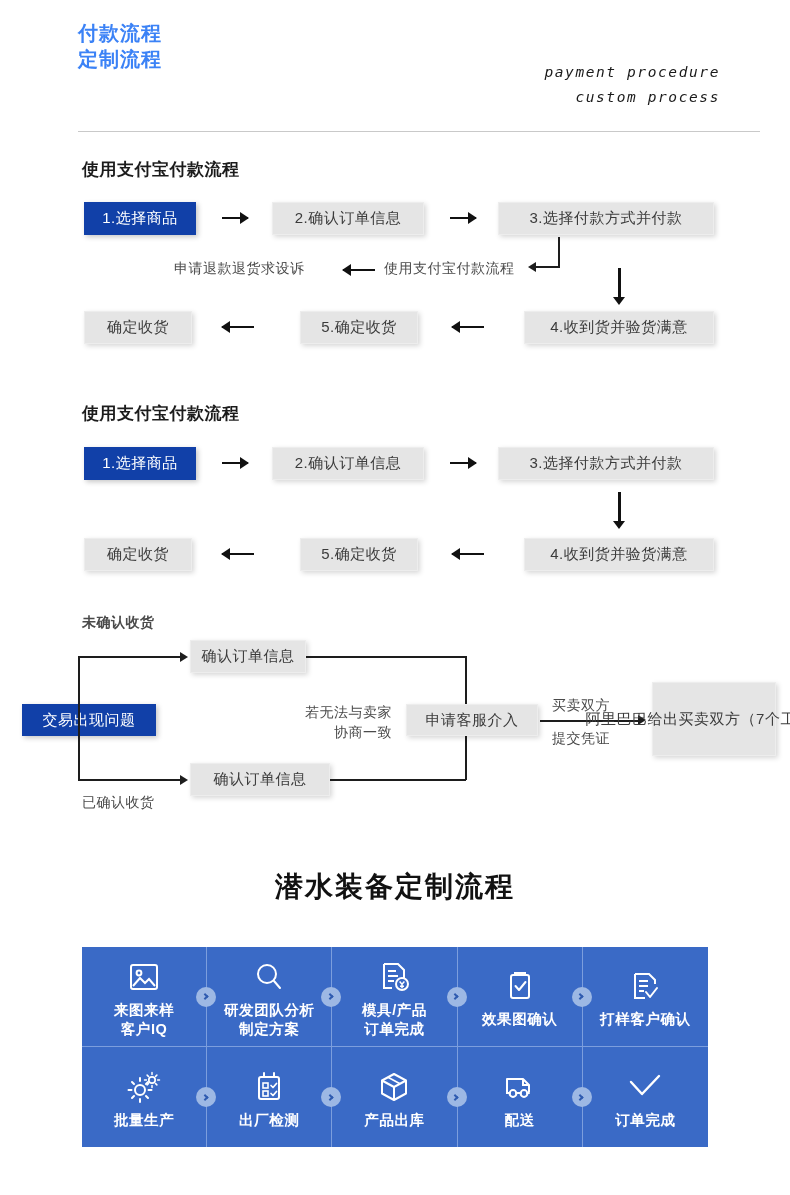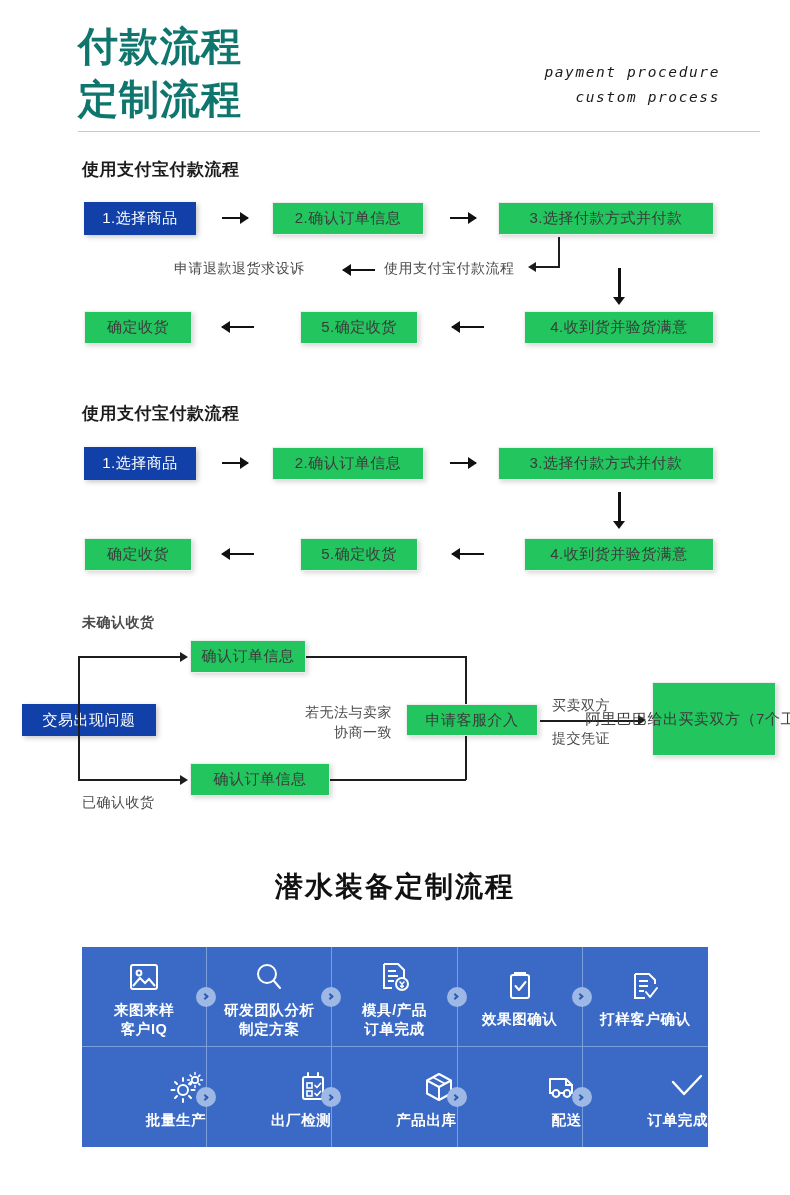--- a/index.html
+++ b/index.html
@@ -8,22 +8,22 @@
     background: #ffffff;
     font-family: "Liberation Sans", "DejaVu Sans", sans-serif;
     color: #333;
     overflow: hidden;
   }
   .page { position: relative; width: 790px; height: 1195px; }
 
   
   .hdr-title {
     position: absolute; left: 78px; top: 20px;
-    font-size: 40px; font-weight: 700; line-height: 1.32;
-    color: #0f766e; letter-spacing: 1px;
+    font-size: 20px; font-weight: 700; line-height: 1.32;
+    color: #3b82f6; letter-spacing: 1px;
   }
   .hdr-title div { white-space: nowrap; }
   .hdr-sub {
     position: absolute; right: 70px; top: 60px;
     text-align: right;
     font-family: "DejaVu Sans Mono", "Liberation Mono", monospace;
     font-style: italic; font-size: 14.5px; letter-spacing: 1.6px;
     color: #1a1a1a; line-height: 1.75;
   }
   .hdr-rule {
@@ -31,21 +31,21 @@
     width: 682px; height: 1px; background: #c9c9c9;
   }
 
   
   .sec-title {
     position: absolute; font-size: 17px; font-weight: 700; color: #1b1b1b;
     letter-spacing: .5px; white-space: nowrap;
   }
   .nbox {
     position: absolute; display: flex; align-items: center; justify-content: center;
-    background: #22c55e; color: #3b3b3b; font-size: 15px; white-space: nowrap;
+    background: #e5e5e5; color: #3b3b3b; font-size: 15px; white-space: nowrap;
     border: 1px solid #ededed;
     box-shadow: 2px 2px 5px rgba(0,0,0,.16);
     letter-spacing: .5px;
   }
   .nbox.blue {
     background: #1140a8; color: #fff; border-color: #1140a8;
     box-shadow: 2px 2px 5px rgba(0,0,0,.22);
   }
   .ptext {
     position: absolute; font-size: 14px; color: #4a4a4a; white-space: nowrap;
@@ -91,21 +91,21 @@
     width: 626px; height: 200px;
     display: grid; grid-template-columns: repeat(5, 1fr); grid-template-rows: repeat(2, 1fr);
     background: #3a6ac6;
   }
   .cell {
     position: relative; display: flex; flex-direction: column;
     align-items: center; justify-content: center;
     color: #fff; border-right: 1px solid #7c9edd; border-bottom: 1px solid #7c9edd;
   }
   .cell:nth-child(5n) { border-right: none; }
-  .cell:nth-child(n+6) { border-bottom: none; align-items: flex-end; }
+  .cell:nth-child(n+6) { border-bottom: none; }
   .cell .ico { height: 44px; display: flex; align-items: center; justify-content: center; margin-bottom: 2px; }
   .cell .lbl {
     font-size: 14.5px; font-weight: 700; line-height: 1.3; text-align: center;
     letter-spacing: .6px; white-space: pre-line;
   }
   .chev {
     position: absolute; right: -10px; top: 50%; transform: translateY(-50%);
     width: 20px; height: 20px; border-radius: 50%;
     background: #9db8e4; display: flex; align-items: center; justify-content: center;
     z-index: 3;

